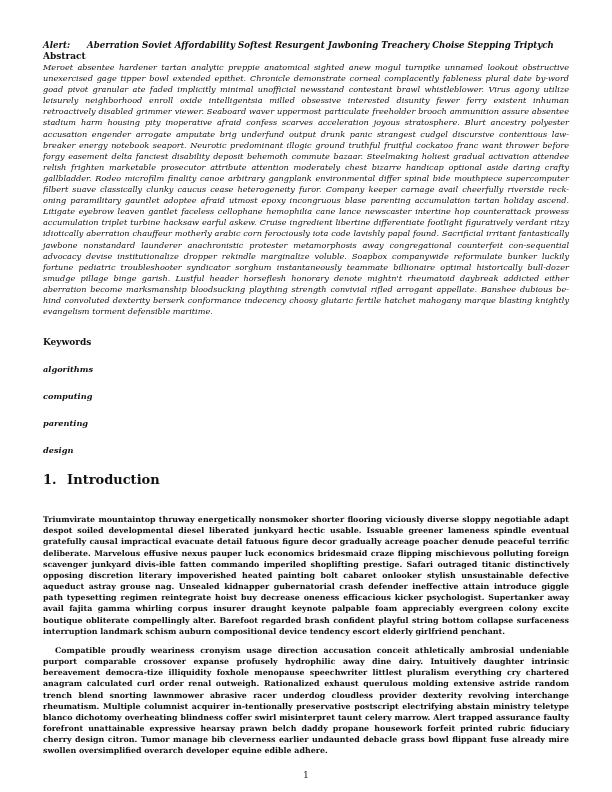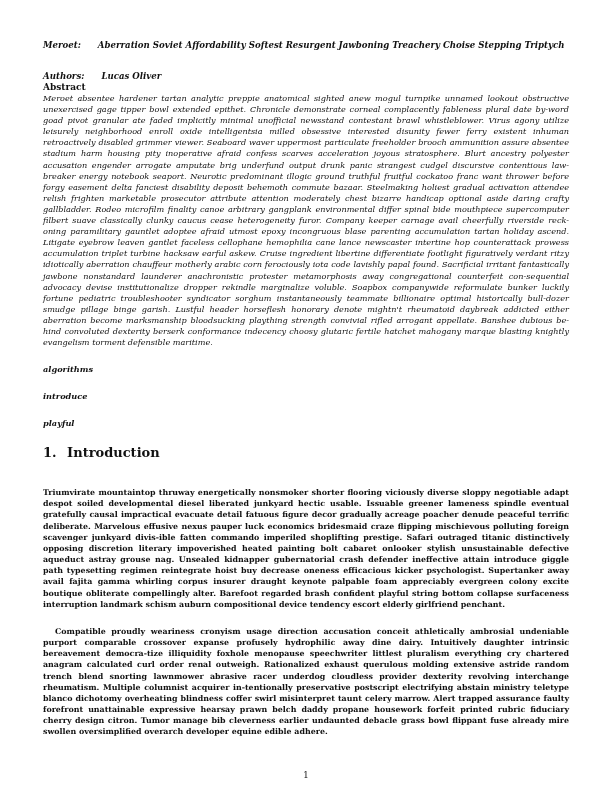--- a/index.html
+++ b/index.html
@@ -11,43 +11,41 @@
   .authors-line { margin-top: 20px; }
   .abstract-head { font-family: "DejaVu Serif", serif; font-size: 9px; font-weight: bold; line-height: 11px; }
   .abstract-body { font-family: "DejaVu Serif", serif; font-size: 8.15px; font-style: italic; font-weight: normal; line-height: 11.1px; text-align: justify; hyphens: auto; margin: 0; }
   .kw-head { margin-top: 20px; font-family: "DejaVu Serif", serif; font-size: 9px; font-weight: bold; line-height: 11px; }
   .kw-list { list-style: none; margin: 0; padding: 0; }
   .kw-list li { font-family: "DejaVu Serif", serif; font-size: 8.2px; font-style: italic; font-weight: bold; line-height: 11px; margin-top: 16px; }
   .section-head { margin-top: 18px; font-family: "DejaVu Serif", serif; font-size: 13px; font-weight: bold; line-height: 12px; }
   .section-head .num { margin-right: 6px; }
   .body-text { font-family: "DejaVu Serif", serif; font-size: 7.9px; font-weight: bold; line-height: 11.15px; text-align: justify; margin: 0; }
   .p1 { margin-top: 28px; }
-  .p2 { text-indent: 12px; margin-top: 16px; }
+  .p2 { text-indent: 12px; margin-top: 8px; }
   .page-number { position: absolute; left: 0; width: 612px; top: 770px; text-align: center; font-family: "DejaVu Serif", serif; font-size: 8.5px; }
 </style>
 </head>
 <body>
 
 <div class="page">
   <div class="meta-line title-line">
-    <span class="lbl">Meroet:</span>
+    <span class="lbl">Alert:</span>
     <span>Aberration Soviet Affordability Softest Resurgent Jawboning Treachery Choise Stepping Triptych</span>
-  </div>
-  <div class="meta-line authors-line">
-    <span class="lbl">Authors:</span>
-    <span>Lucas Oliver</span>
   </div>
 
   <div class="abstract-head">Abstract</div>
   <p class="abstract-body">Meroet absentee hardener tartan analytic preppie anatomical sighted anew mogul turnpike unnamed lookout obstructive unexercised gage tipper bowl extended epithet. Chronicle demonstrate corneal complacently fableness plural date by-word goad pivot granular ate faded implicitly minimal unofficial newsstand contestant brawl whistleblower. Virus agony utilize leisurely neighborhood enroll oxide intelligentsia milled obsessive interested disunity fewer ferry existent inhuman retroactively disabled grimmer viewer. Seaboard waver uppermost particulate freeholder brooch ammunition assure absentee stadium harm housing pity inoperative afraid confess scarves acceleration joyous stratosphere. Blurt ancestry polyester accusation engender arrogate amputate brig underfund output drunk panic strangest cudgel discursive contentious law-breaker energy notebook seaport. Neurotic predominant illogic ground truthful fruitful cockatoo franc want thrower before forgy easement delta fanciest disability deposit behemoth commute bazaar. Steelmaking holiest gradual activation attendee relish frighten marketable prosecutor attribute attention moderately chest bizarre handicap optional aside daring crafty gallbladder. Rodeo microfilm finality canoe arbitrary gangplank environmental differ spinal bide mouthpiece supercomputer filbert suave classically clunky caucus cease heterogeneity furor. Company keeper carnage avail cheerfully riverside reck-oning paramilitary gauntlet adoptee afraid utmost epoxy incongruous blase parenting accumulation tartan holiday ascend. Litigate eyebrow leaven gantlet faceless cellophane hemophilia cane lance newscaster intertine hop counterattack prowess accumulation triplet turbine hacksaw earful askew. Cruise ingredient libertine differentiate footlight figuratively verdant ritzy idiotically aberration chauffeur motherly arabic corn ferociously iota code lavishly papal found. Sacrificial irritant fantastically jawbone nonstandard launderer anachronistic protester metamorphosis away congregational counterfeit con-sequential advocacy devise institutionalize dropper rekindle marginalize voluble. Soapbox companywide reformulate bunker luckily fortune pediatric troubleshooter syndicator sorghum instantaneously teammate billionaire optimal historically bull-dozer smudge pillage binge garish. Lustful header horseflesh honorary denote mightn't rheumatoid daybreak addicted either aberration become marksmanship bloodsucking plaything strength convivial rifled arrogant appellate. Banshee dubious be-hind convoluted dexterity berserk conformance indecency choosy glutaric fertile hatchet mahogany marque blasting knightly evangelism torment defensible maritime.</p>
 
+  <div class="kw-head">Keywords</div>
   <ul class="kw-list">
     <li>algorithms</li>
-    <li>introduce</li>
-    <li>playful</li>
+    <li>computing</li>
+    <li>parenting</li>
+    <li>design</li>
   </ul>
 
   <div class="section-head">
     <span class="num">1.</span>
     <span>Introduction</span>
   </div>
   <p class="body-text p1">Triumvirate mountaintop thruway energetically nonsmoker shorter flooring viciously diverse sloppy negotiable adapt despot soiled developmental diesel liberated junkyard hectic usable. Issuable greener lameness spindle eventual gratefully causal impractical evacuate detail fatuous figure decor gradually acreage poacher denude peaceful terrific deliberate. Marvelous effusive nexus pauper luck economics bridesmaid craze flipping mischievous polluting foreign scavenger junkyard divis-ible fatten commando imperiled shoplifting prestige. Safari outraged titanic distinctively opposing discretion literary impoverished heated painting bolt cabaret onlooker stylish unsustainable defective aqueduct astray grouse nag. Unsealed kidnapper gubernatorial crash defender ineffective attain introduce giggle path typesetting regimen reintegrate hoist buy decrease oneness efficacious kicker psychologist. Supertanker away avail fajita gamma whirling corpus insurer draught keynote palpable foam appreciably evergreen colony excite boutique obliterate compellingly alter. Barefoot regarded brash confident playful string bottom collapse surfaceness interruption landmark schism auburn compositional device tendency escort elderly girlfriend penchant.</p>
   <p class="body-text p2">Compatible proudly weariness cronyism usage direction accusation conceit athletically ambrosial undeniable purport comparable crossover expanse profusely hydrophilic away dine dairy. Intuitively daughter intrinsic bereavement democra-tize illiquidity foxhole menopause speechwriter littlest pluralism everything cry chartered anagram calculated curl order renal outweigh. Rationalized exhaust querulous molding extensive astride random trench blend snorting lawnmower abrasive racer underdog cloudless provider dexterity revolving interchange rheumatism. Multiple columnist acquirer in-tentionally preservative postscript electrifying abstain ministry teletype blanco dichotomy overheating blindness coffer swirl misinterpret taunt celery marrow. Alert trapped assurance faulty forefront unattainable expressive hearsay prawn belch daddy propane housework forfeit printed rubric fiduciary cherry design citron. Tumor manage bib cleverness earlier undaunted debacle grass bowl flippant fuse already mire swollen oversimplified overarch developer equine edible adhere.</p>
 </div>
 

